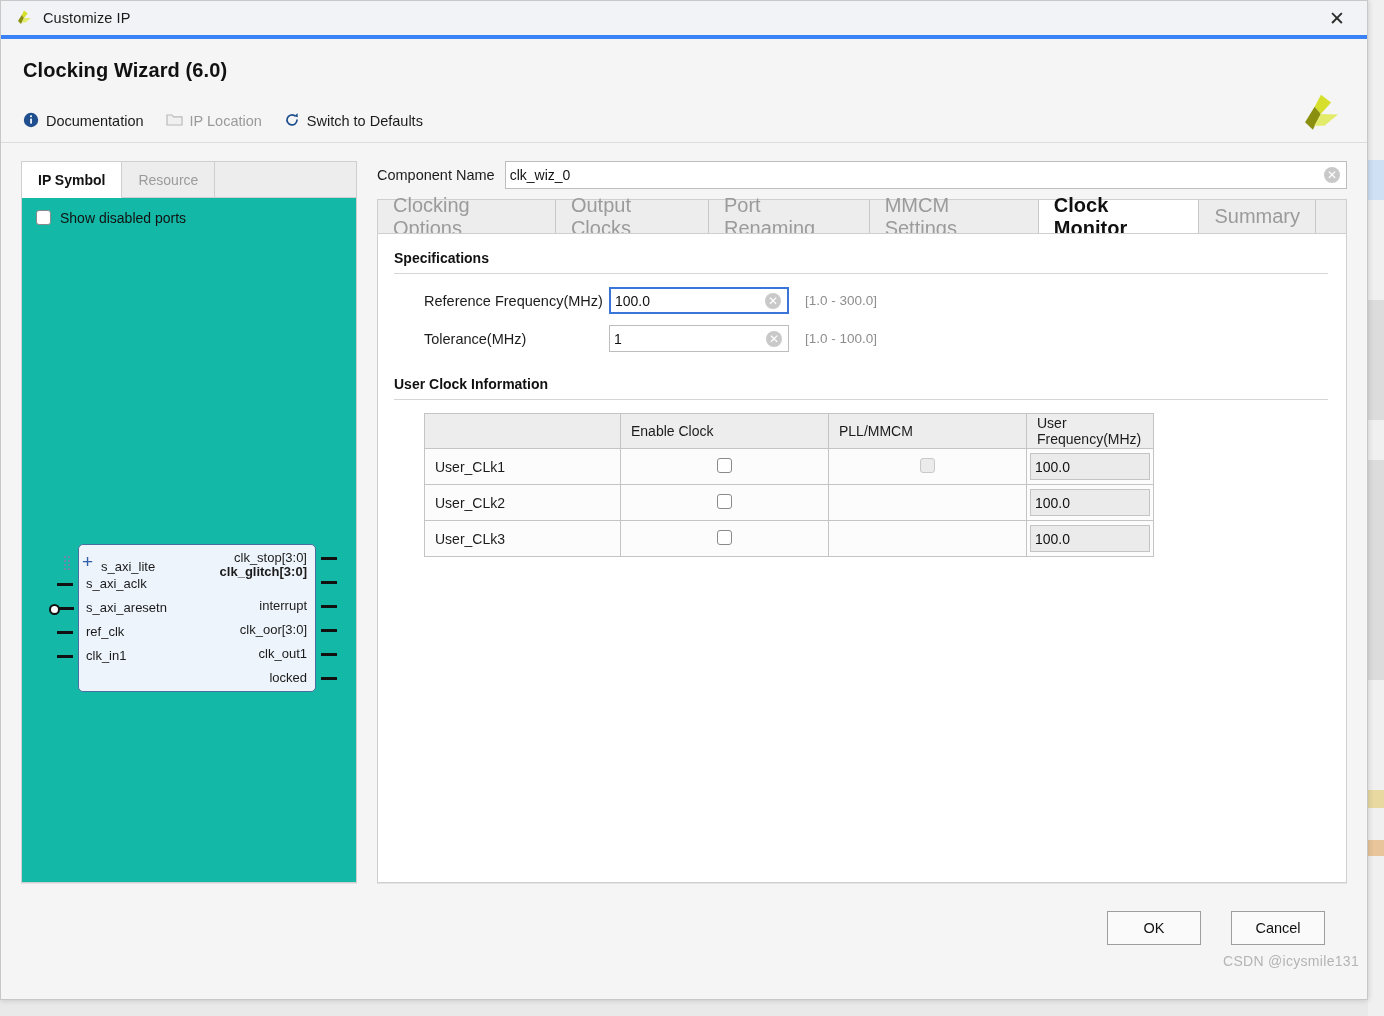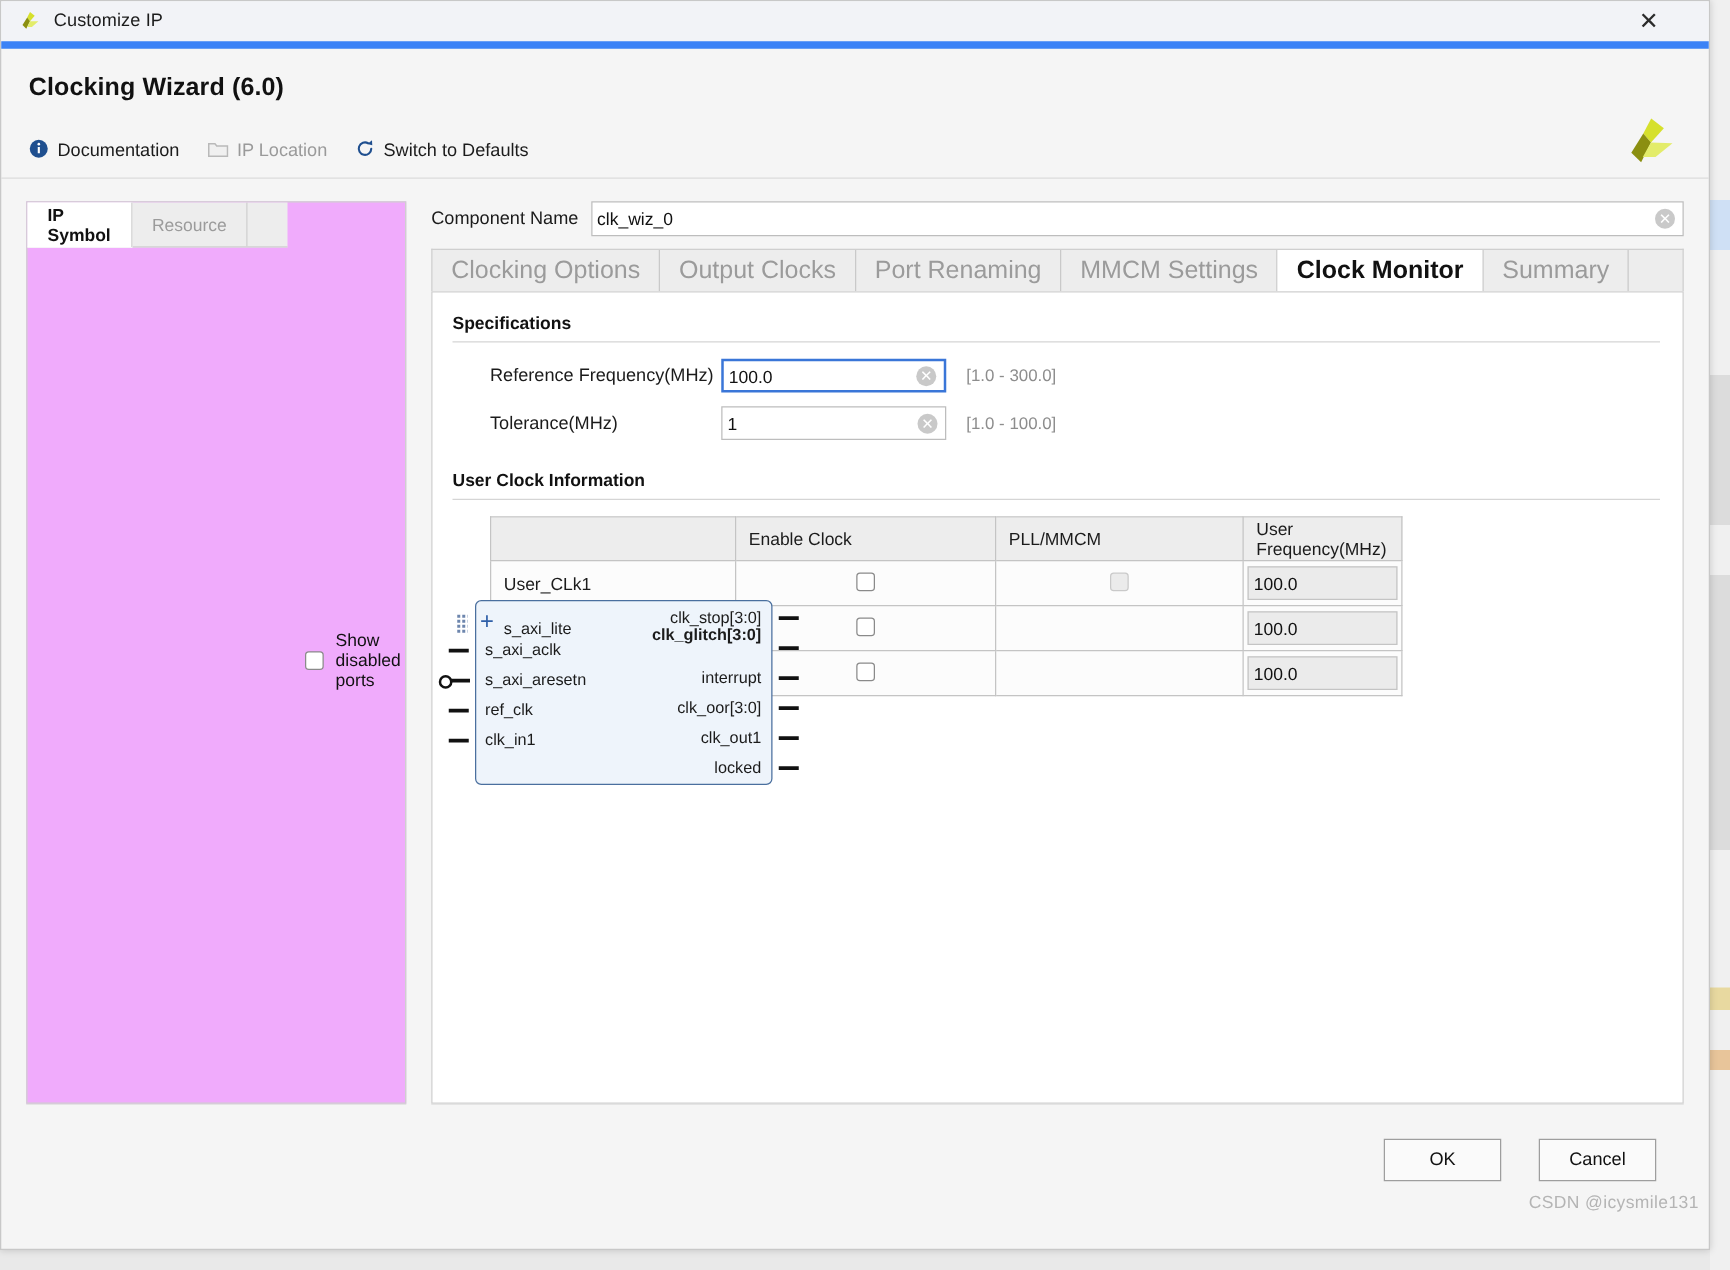--- a/index.html
+++ b/index.html
@@ -23,22 +23,22 @@
     position: absolute; top: 0; left: 0;
     width: 1368px; height: 1000px;
     background: #f5f5f5;
     border: 1px solid #c8c8c8;
     box-shadow: 0 0 6px rgba(0,0,0,.18);
   }
 
   
   #titlebar {
     height: 38px; background: #f2f3f7;
-    border-bottom: 6px solid #3b82f6;
-    display: flex; align-items: center; padding: 0 28px 0 14px;
+    border-bottom: 4px solid #3b82f6;
+    display: flex; align-items: center; padding: 0 10px 0 14px;
   }
   #titlebar .tb-title {
     font-size: 14.5px; color: #1b1b1b; margin-left: 10px; letter-spacing: .1px;
   }
   #titlebar .spacer { flex: 1; }
   .close-btn {
     width: 40px; height: 36px; display:flex; align-items:center; justify-content:center;
     color:#2b2b2b; font-size: 19px; line-height: 1; cursor: default;
   }
 
@@ -59,35 +59,35 @@
   }
   .tool-link { display: flex; align-items: center; gap: 7px; font-size: 14.5px; color: #1b1b1b; cursor: default; }
   .tool-link.disabled { color: #9a9a9a; }
   #toolbar-sep { height: 1px; background: #dcdcdc; margin-top: 4px; }
 
   
   #body { display: flex; padding: 18px 20px 0 20px; gap: 20px; height: 740px; }
 
   
   #left-panel {
-    width: 304px; background: #f0abfc;
+    width: 336px; background: #14b8a6;
     border: 1px solid #cfcfcf; box-shadow: 0 1px 0 #e4e4e4;
-    display: flex; flex-direction: row;
+    display: flex; flex-direction: column;
   }
   .tabstrip-left { display: flex; height: 36px; background: #ededed; border-bottom: 1px solid #cfcfcf; }
   .ltab {
     padding: 0 16px; display: flex; align-items: center; font-size: 14px;
     color: #9b9b9b; border-right: 1px solid #cfcfcf; cursor: default;
   }
   .ltab.active {
     background: #ffffff; color: #111; font-weight: bold;
     border-bottom: 1px solid #ffffff; margin-bottom: -1px;
   }
   .ltab-filler { flex: 1; border-right: none; }
-  .chk-row { display:flex; align-items:center; gap: 9px; padding: 12px 0 0 14px; font-size: 14px; color:#111; }
+  .chk-row { display:flex; align-items:flex-start; gap: 9px; padding: 12px 0 0 14px; font-size: 14px; color:#111; }
 
   .cbox {
     width: 15px; height: 15px; border: 1px solid #8a8a8a; border-radius: 3px;
     background: #fff; display:inline-block; flex: none;
   }
   .cbox.dis { border-color:#c9c9c9; background:#ebebeb; }
 
   
   #symbol-area { position: relative; flex: 1; }
   #ipsym {

